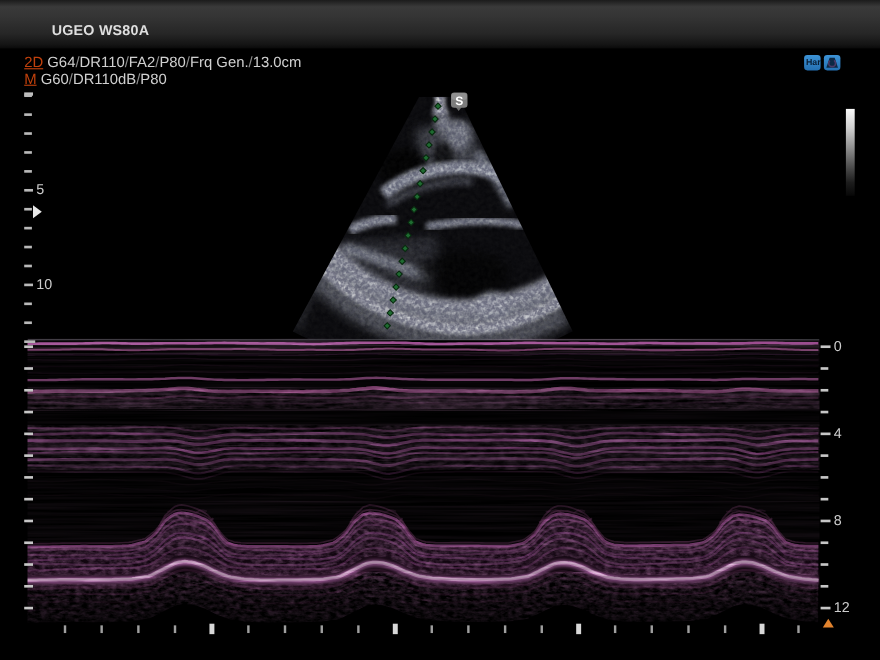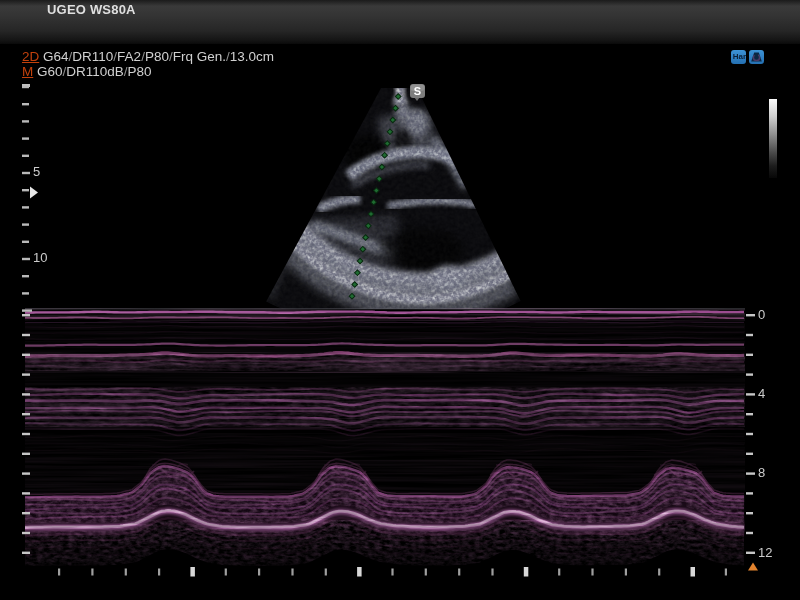--- a/index.html
+++ b/index.html
@@ -1,18 +1,18 @@
 <!DOCTYPE html>
 <html><head><meta charset="utf-8">
 <style>
 html,body{margin:0;padding:0;background:#000;width:800px;height:600px;overflow:hidden}
 body{font-family:"Liberation Sans",sans-serif;position:relative}
 #topbar{position:absolute;left:0;top:0;width:800px;height:44px;
 background:linear-gradient(180deg,#1b1b1b 0%,#3a3a3a 14%,#343434 35%,#262626 70%,#141414 92%,#0a0a0a 100%)}
-#title{position:absolute;left:47px;top:2px;color:#dfdfdf;font-size:13px;font-weight:bold;letter-spacing:0.2px}
+#title{position:absolute;left:47px;top:20px;color:#dfdfdf;font-size:13px;font-weight:bold;letter-spacing:0.2px}
 .info{position:absolute;color:#d0d0d0;font-size:13.5px;white-space:pre}
 .info .sl{color:#8f8f8f}
 .mode{color:#c2410c;text-decoration:underline}
 #dash1{position:absolute;left:22px;top:84px;width:8px;height:3px;background:#c0c0c0}
 .btn{position:absolute;width:15px;height:14px;border-radius:3px;background:linear-gradient(180deg,#3d93d6,#2470b2)}
 #har{left:731px;top:50px;color:#0a2038;font-size:8px;font-weight:bold;text-align:right;line-height:14px}
 svg{position:absolute;left:0;top:0}
 .rlab{font-size:13px;fill:#cccccc;font-family:"Liberation Sans",sans-serif}
 </style></head><body>
 <div id="topbar"></div>

